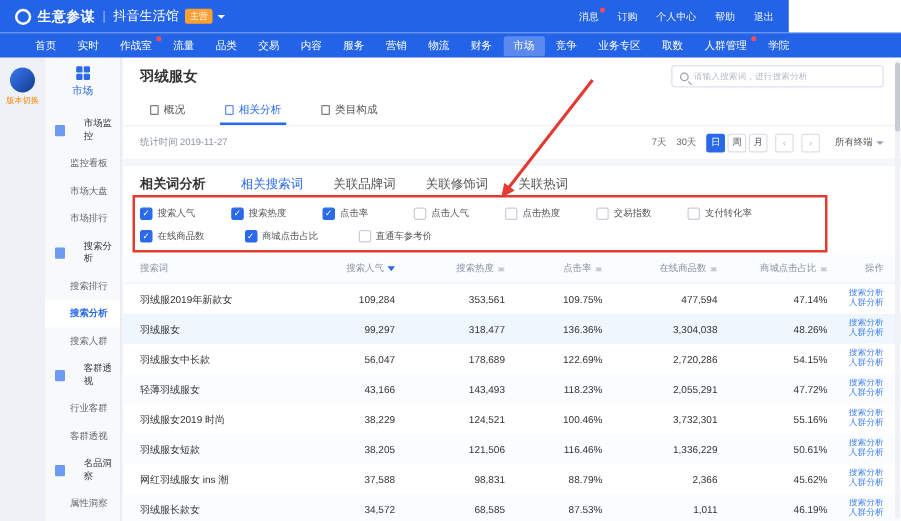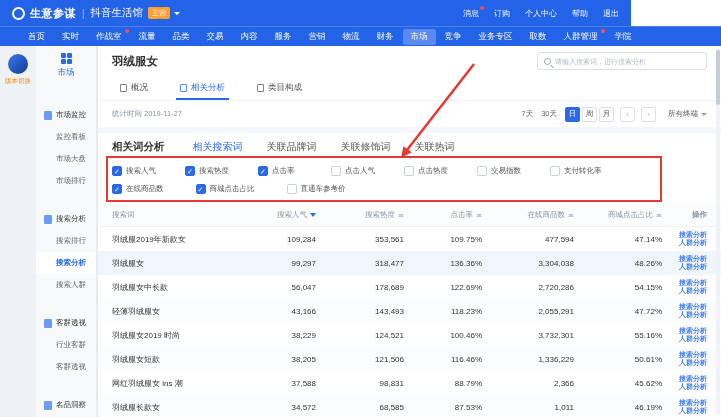--- a/index.html
+++ b/index.html
@@ -30,21 +30,21 @@
 
   
   .side-rail{position:absolute;left:0;top:46px;width:36px;bottom:0;background:#EEF1F5;}
   .avatar{width:20px;height:20px;border-radius:50%;background:linear-gradient(135deg,#3A78F2,#123C8F);margin:8px auto 3px;cursor:pointer;}
   .version-tag{color:#F88A0D;font-size:6.5px;text-align:center;cursor:pointer;line-height:1.2;}
   .side-menu{position:absolute;left:36px;top:46px;width:61px;bottom:0;background:#F7F9FB;border-right:1px solid #E8EBF0;}
   .module-chip{display:flex;flex-direction:column;align-items:center;padding:7px 0 9px;cursor:pointer;}
   .grid-icon{display:grid;grid-template-columns:5px 5px;grid-template-rows:5px 5px;gap:1px;}
   .grid-icon i{background:#2A6AE9;border-radius:1px;}
   .module-label{color:#2A6AE9;font-size:8.5px;margin-top:3px;}
-  .side-sec{display:flex;align-items:center;gap:4px;font-size:7.5px;color:#333;padding:6px 0 6px 8px;cursor:pointer;margin-top:16px;}
+  .side-sec{display:flex;align-items:center;gap:15px;font-size:7.5px;color:#333;padding:6px 0 6px 8px;cursor:pointer;}
   .doc-icon{width:8px;height:9px;background:#6E9BF2;border-radius:1px;flex:0 0 8px;}
   .side-item{font-size:7.5px;color:#666;padding:6px 0 6px 20px;cursor:pointer;}
   .side-item.active{color:#2A6AE9;background:#fff;font-weight:bold;}
 
   
   .main{position:absolute;left:97px;top:46px;right:0;bottom:0;background:#fff;border-left:1px solid #E6E9EE;}
   .title-row{height:30px;display:flex;align-items:center;padding:0 14px;}
   .page-title{font-size:11.5px;font-weight:bold;color:#333;}
   .search-box{margin-left:auto;width:170px;height:18px;border:1px solid #DCE0E8;border-radius:3px;
     display:flex;align-items:center;padding:0 6px;gap:4px;background:#fff;}
@@ -93,21 +93,21 @@
   .trow{display:flex;height:24px;align-items:center;padding:0 14px;font-size:8px;color:#333;}
   .trow:nth-child(even){background:#FAFCFE;}
   .trow.hl{background:#EFF6FE;}
   .cell{overflow:hidden;white-space:nowrap;}
   .c0{flex:0 0 128px;text-align:left;}
   .c1{flex:0 0 76px;text-align:right;}
   .c2{flex:0 0 88px;text-align:right;}
   .c3{flex:0 0 78px;text-align:right;}
   .c4{flex:0 0 92px;text-align:right;}
   .c5{flex:0 0 88px;text-align:right;}
-  .c6{flex:1;text-align:right;font-weight:bold;}
+  .c6{flex:1;text-align:right;}
   .actions{display:flex;flex-direction:column;align-items:flex-end;line-height:1.2;}
   .act-link{color:#3A7BF0;font-size:7px;cursor:pointer;}
   .tri-down{width:0;height:0;border-left:3px solid transparent;border-right:3px solid transparent;
     border-top:4px solid #2A6AE9;display:inline-block;margin-left:3px;vertical-align:middle;}
   .sort-carets{position:relative;display:inline-block;width:6px;height:9px;margin-left:3px;vertical-align:middle;}
   .sort-carets::before{content:"";position:absolute;top:0;left:0;border:3px solid transparent;border-bottom:3.5px solid #C3C9D4;}
   .sort-carets::after{content:"";position:absolute;bottom:0;left:0;border:3px solid transparent;border-top:3.5px solid #C3C9D4;}
 
   
   .ann-box{position:absolute;left:8px;top:110px;width:556px;height:46px;border:2px solid #E23B33;z-index:6;pointer-events:none;}
@@ -191,20 +191,21 @@
         <div class="side-sec">
           <i class="doc-icon"></i>
           <span>客群透视</span>
         </div>
         <div class="side-item">行业客群</div>
         <div class="side-item">客群透视</div>
         <div class="side-sec">
           <i class="doc-icon"></i>
           <span>名品洞察</span>
         </div>
+        <div class="side-item">属性洞察</div>
         <div class="side-item">产品洞察</div>
       </div>
   </div>
 
   <div class="main">
 
     <div class="title-row">
       <span class="page-title">羽绒服女</span>
       <div class="search-box">
         <span class="mag-icon"></span>

